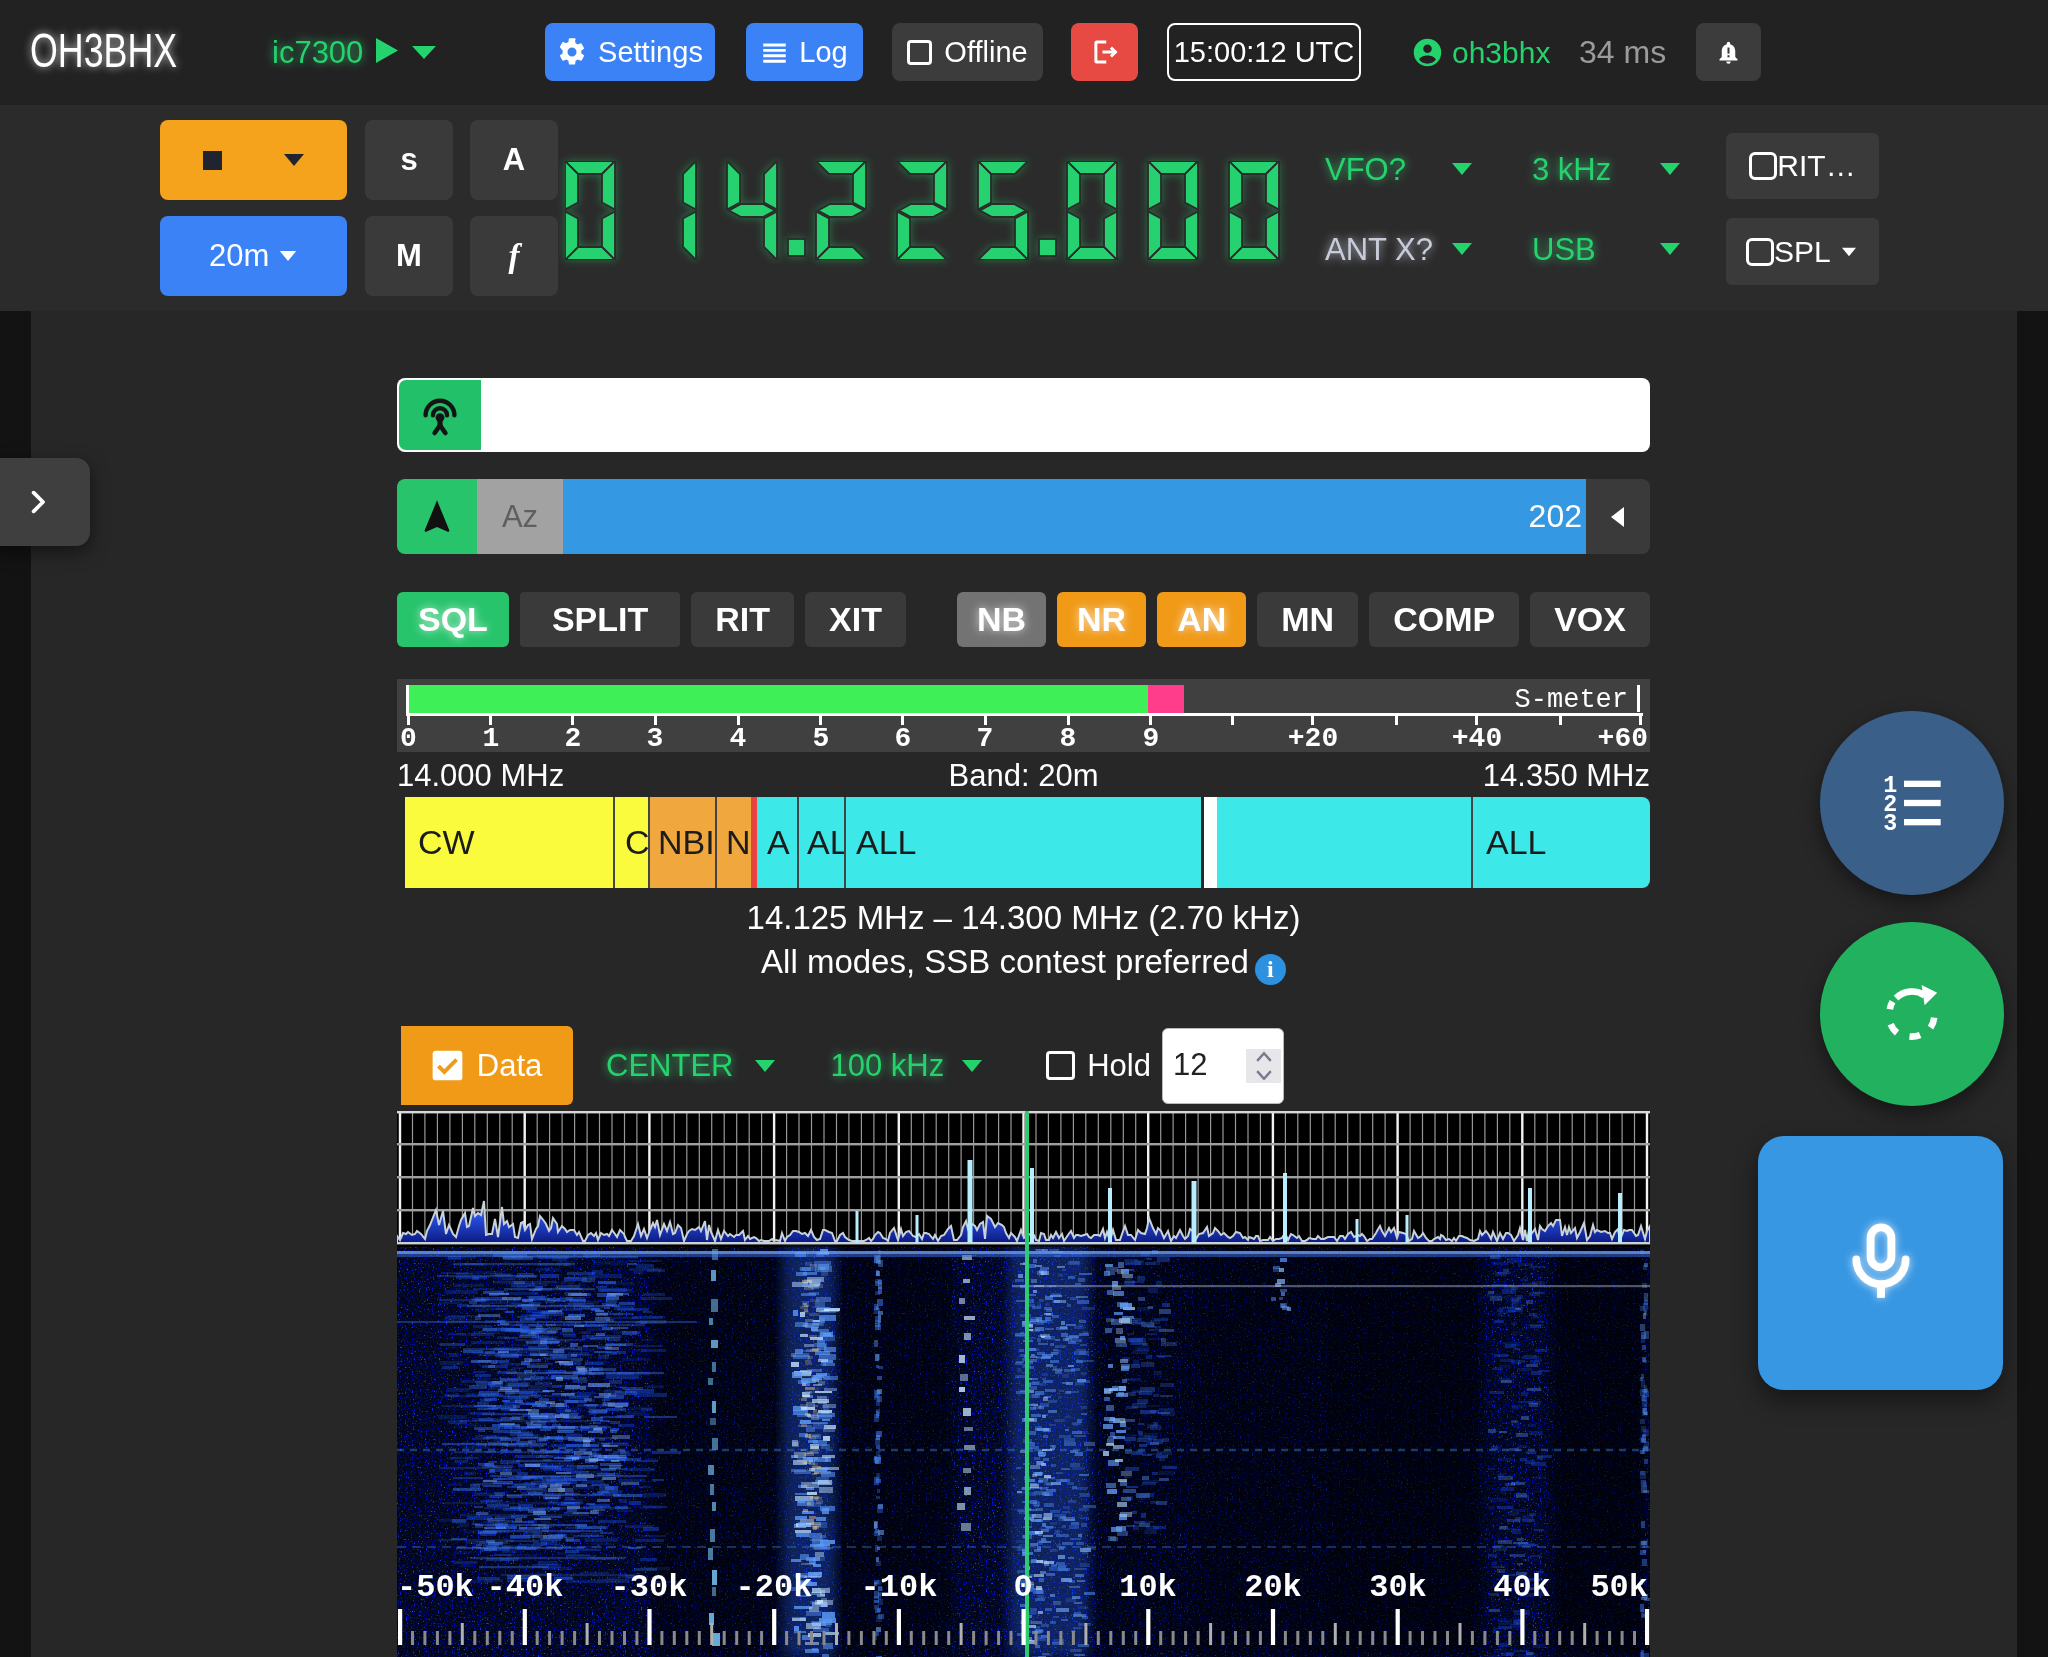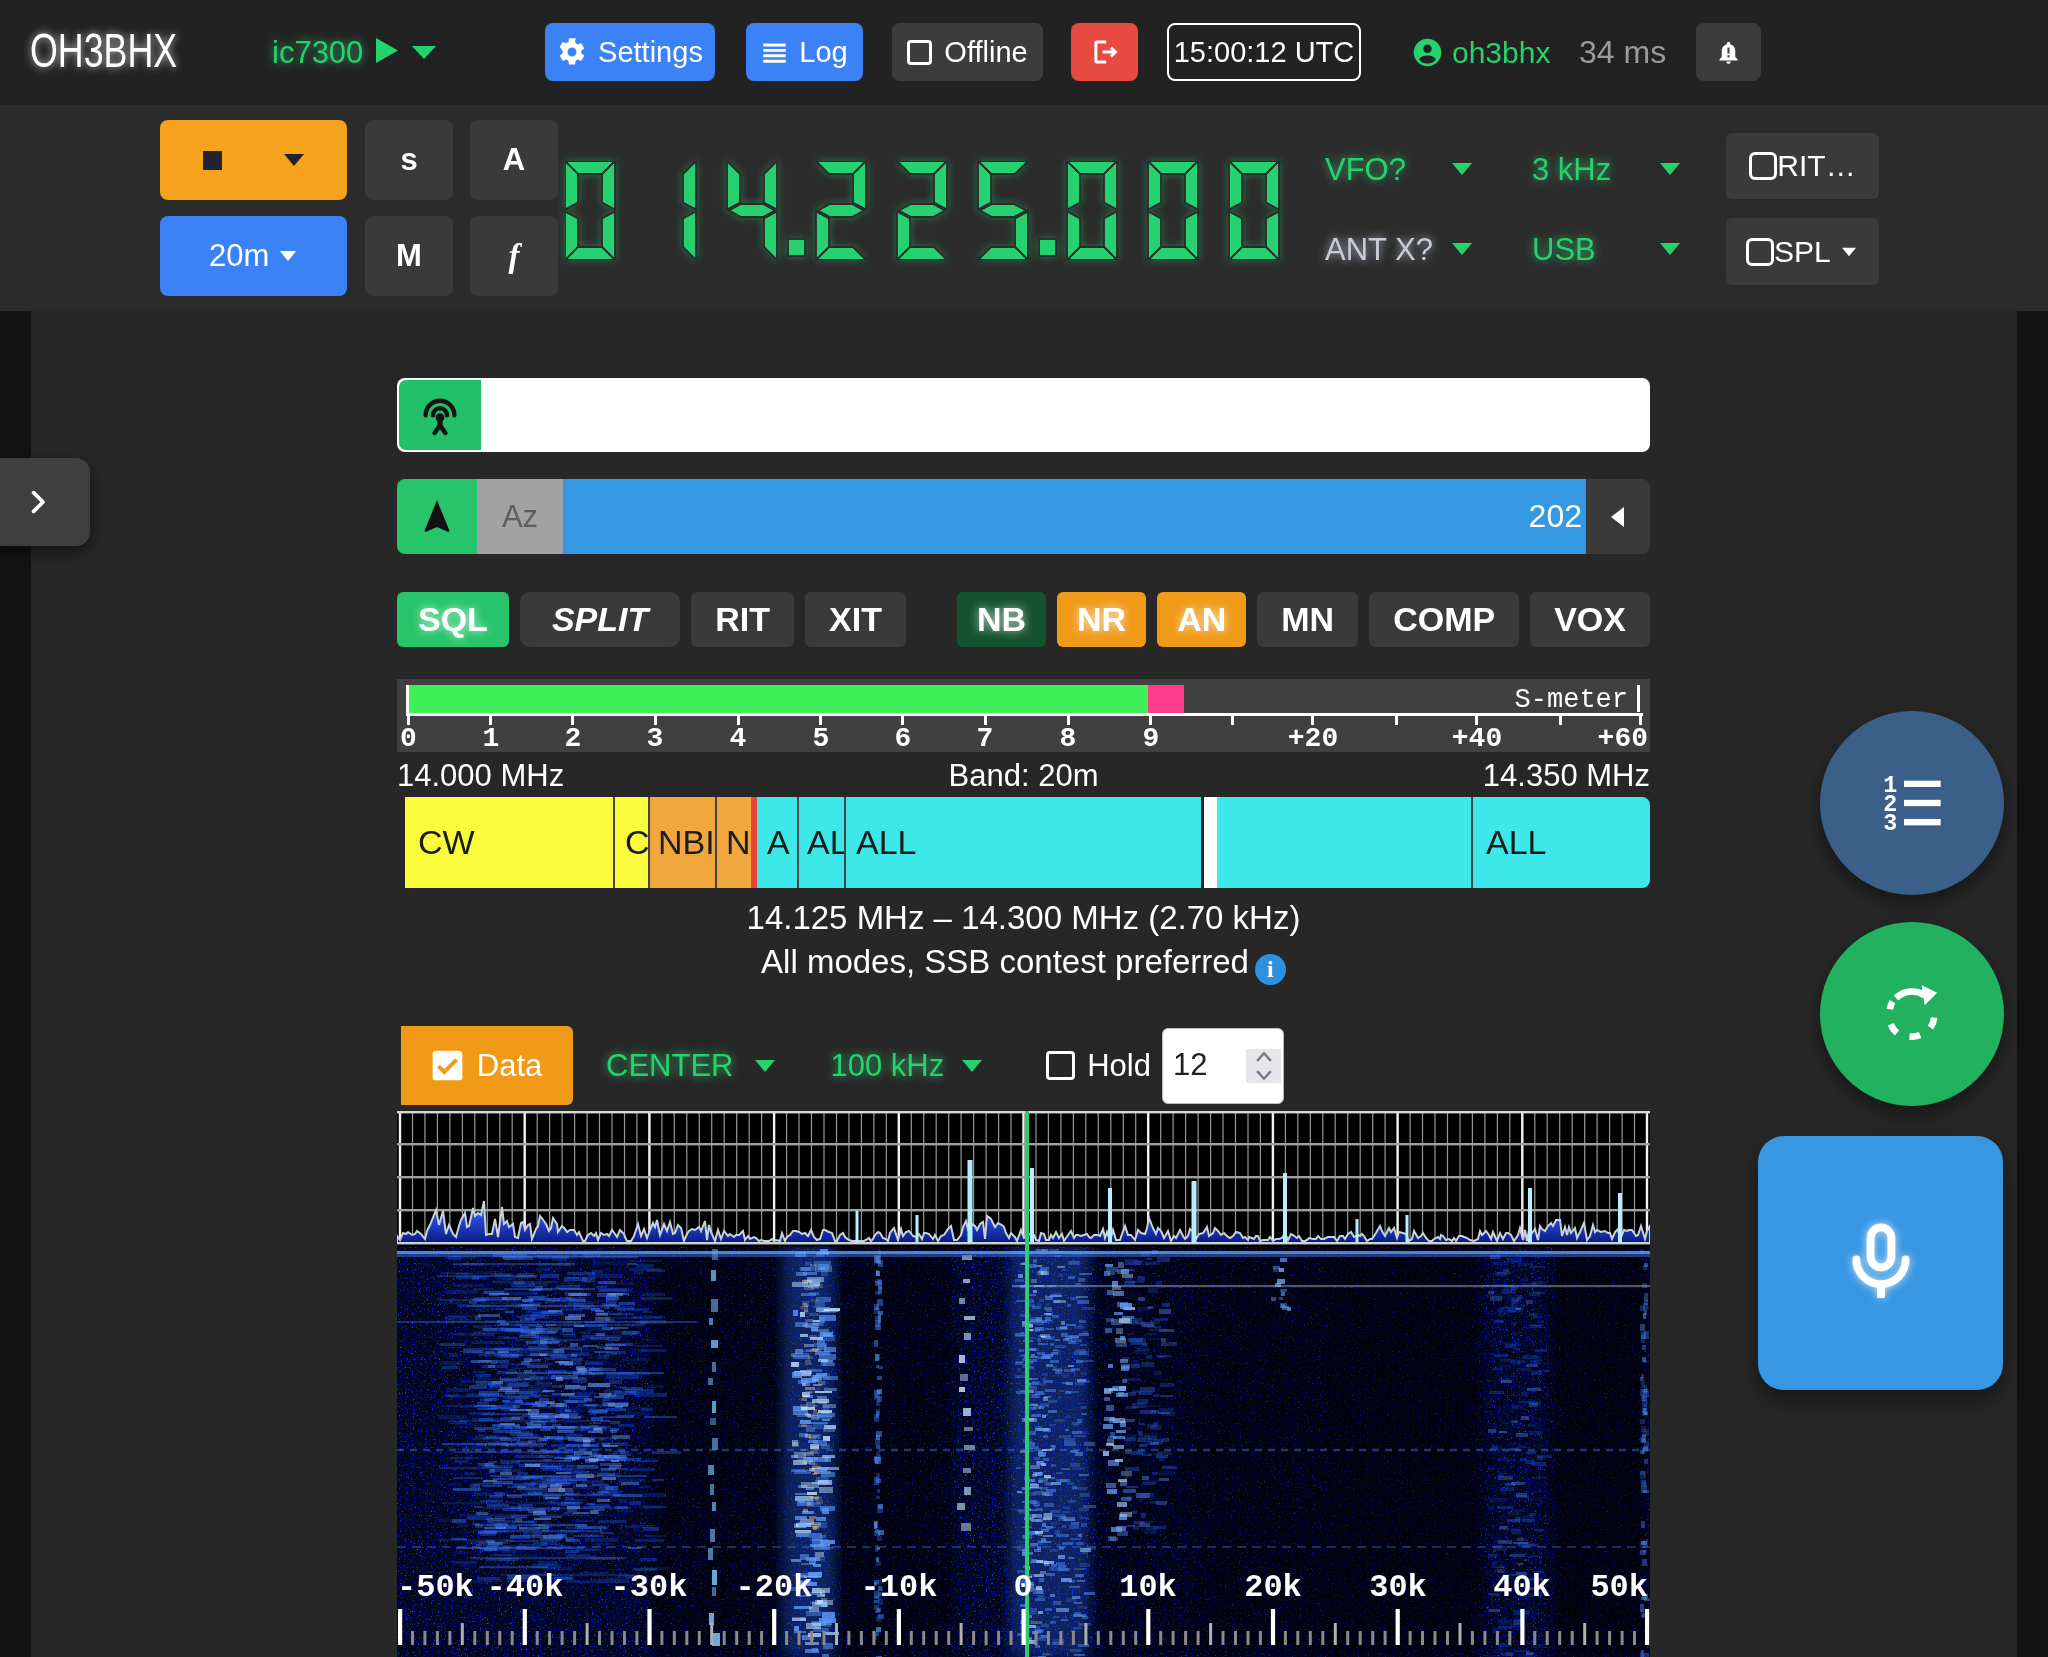--- a/index.html
+++ b/index.html
@@ -183,24 +183,24 @@
 <div class="abs" style="left:1586px;top:479px;width:64px;height:75px;background:#3a3a3a;border-radius:0 8px 8px 0;display:flex;align-items:center;justify-content:center;">
 <svg width="16" height="22" viewBox="0 0 16 22">
         <polygon points="14,1 14,21 1,11" fill="#fff"></polygon>
       </svg>
 </div>
 
 <div class="abs" style="left:397px;top:592px;width:1253px;height:55px;display:flex;justify-content:space-between;font-size:34px;font-weight:bold;color:#fff;">
 <div class="btn green" style="padding:0 21px;border-radius:6px;">
         <span class="glow">SQL</span>
       </div>
-<div class="btn dark" style="padding:0 32px;border-radius:10px;font-style:italic;">SPLIT</div>
+<div class="btn dark" style="padding:0 32px;border-radius:4px;">SPLIT</div>
 <div class="btn dark" style="padding:0 24px;border-radius:6px;">RIT</div>
 <div class="btn dark" style="padding:0 24px;border-radius:6px;">XIT</div>
-<div class="btn" style="padding:0 20px;border-radius:6px;background:#14532d;margin-left:40px;">
+<div class="btn" style="padding:0 20px;border-radius:6px;background:#737373;margin-left:40px;">
         <span class="glow">NB</span>
       </div>
 <div class="btn" style="padding:0 20px;border-radius:6px;background:#f09a18;">
         <span class="glow">NR</span>
       </div>
 <div class="btn" style="padding:0 20px;border-radius:6px;background:#f09a18;">
         <span class="glow">AN</span>
       </div>
 <div class="btn dark" style="padding:0 24px;border-radius:6px;">MN</div>
 <div class="btn dark" style="padding:0 24px;border-radius:6px;">COMP</div>

